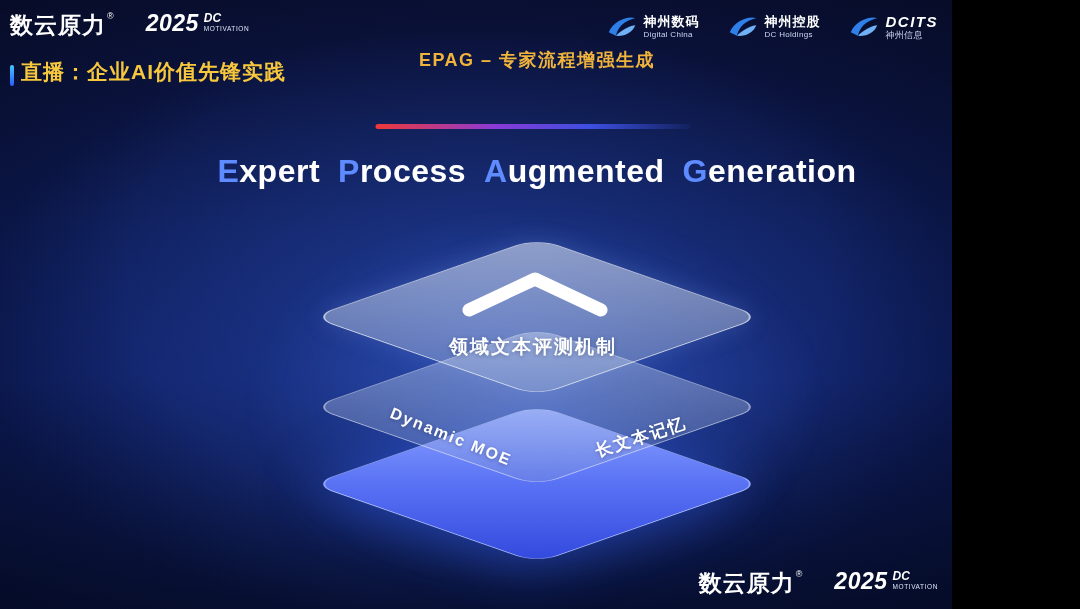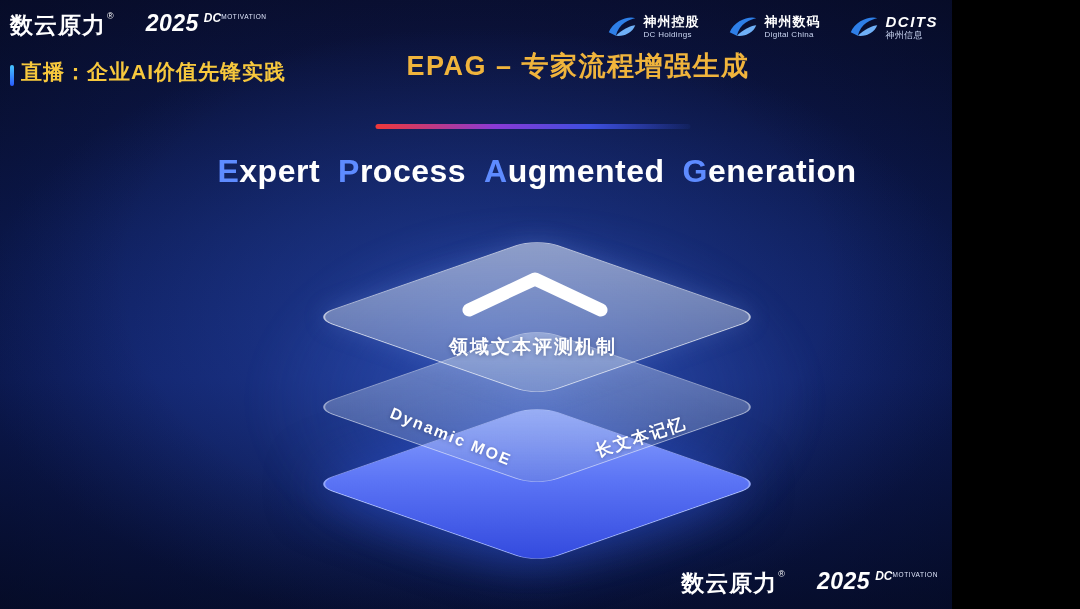--- a/index.html
+++ b/index.html
@@ -15,33 +15,33 @@
   .glow{position:absolute;left:245px;top:210px;width:580px;height:380px;z-index:0;
     background:radial-gradient(ellipse, rgba(70,115,235,0.38), transparent 70%);filter:blur(8px);}
 
   
   .brand{position:absolute;display:flex;align-items:flex-start;color:#fff;z-index:10;}
   .brand-top{left:10px;top:10px;}
   .brand-bottom{right:14px;bottom:10px;}
   .brand-name{font-size:23px;font-weight:800;letter-spacing:1px;}
   .brand-reg{font-size:9px;margin:1px 1px 0 1px;}
   .brand-year{font-size:23px;font-weight:800;font-style:italic;letter-spacing:0.5px;margin-left:31px;}
-  .brand-dcstack{display:flex;flex-direction:row;margin-left:5px;margin-top:2px;line-height:1;}
+  .brand-dcstack{display:flex;flex-direction:column;margin-left:5px;margin-top:2px;line-height:1;}
   .brand-dc{font-size:12px;font-weight:800;font-style:italic;}
   .brand-motivation{font-size:6.5px;letter-spacing:0.6px;color:#dfe6fb;margin-top:2px;}
 
   
   .live{position:absolute;left:10px;top:58px;display:flex;align-items:flex-end;z-index:10;}
   .live-bar{width:4px;height:21px;border-radius:2px;margin-right:7px;
     background:linear-gradient(180deg,#46c6ff,#2a5cff);}
   .live-text{font-size:21px;font-weight:bold;color:#f7c83d;letter-spacing:1px;}
 
   
-  .epag-title{position:absolute;left:537px;top:66px;transform:translate(-50%,-50%);
-    font-size:27px;font-weight:bold;color:#f0b43c;letter-spacing:1.5px;white-space:nowrap;z-index:10;margin-left:41px;}
+  .epag-title{position:absolute;left:537px;top:60px;transform:translate(-50%,-50%);
+    font-size:18px;font-weight:bold;color:#f0b43c;letter-spacing:1.5px;white-space:nowrap;z-index:10;}
   .divider{position:absolute;left:533px;top:124px;transform:translateX(-50%);
     width:315px;height:5px;border-radius:3px;z-index:10;
     background:linear-gradient(90deg,#ef3838 0%,#8a3ad6 38%,#3d4fe0 68%,rgba(35,70,180,0.10) 100%);}
 
   
   .headline{position:absolute;left:537px;top:171px;transform:translate(-50%,-50%);
     font-size:32px;font-weight:600;color:#fff;white-space:nowrap;z-index:10;letter-spacing:0.5px;}
   .headline .word{margin:0 9px;}
   .headline .cap{color:#5e8bff;}
 
@@ -111,32 +111,32 @@
     <span class="word"><span class="cap">E</span><span>xpert</span></span><span class="word"><span class="cap">P</span><span>rocess</span></span><span class="word"><span class="cap">A</span><span>ugmented</span></span><span class="word"><span class="cap">G</span><span>eneration</span></span>
   </div>
 
   <div class="partners">
     <div class="partner">
       <svg class="p-icon" viewBox="0 0 34 34">
         <path d="M2 23 C7 10 24 4 32 7 C26 8 13 13 10 27 Z" fill="#2e7fe8"></path>
         <path d="M10 27 C17 20 27 15 32 15 C29 23 20 28 10 27 Z" fill="#6fb0f7"></path>
       </svg>
       <div class="p-text">
-        <span class="p-name">神州控股</span>
-        <span class="p-sub">DC Holdings</span>
+        <span class="p-name">神州数码</span>
+        <span class="p-sub">Digital China</span>
       </div>
     </div>
     <div class="partner">
       <svg class="p-icon" viewBox="0 0 34 34">
         <path d="M2 23 C7 10 24 4 32 7 C26 8 13 13 10 27 Z" fill="#2e7fe8"></path>
         <path d="M10 27 C17 20 27 15 32 15 C29 23 20 28 10 27 Z" fill="#6fb0f7"></path>
       </svg>
       <div class="p-text">
-        <span class="p-name">神州数码</span>
-        <span class="p-sub">Digital China</span>
+        <span class="p-name">神州控股</span>
+        <span class="p-sub">DC Holdings</span>
       </div>
     </div>
     <div class="partner partner-dcits">
       <svg class="p-icon" viewBox="0 0 34 34">
         <path d="M2 23 C7 10 24 4 32 7 C26 8 13 13 10 27 Z" fill="#2e7fe8"></path>
         <path d="M10 27 C17 20 27 15 32 15 C29 23 20 28 10 27 Z" fill="#6fb0f7"></path>
       </svg>
       <div class="p-text">
         <span class="p-name">DCITS</span>
         <span class="p-sub">神州信息</span>

